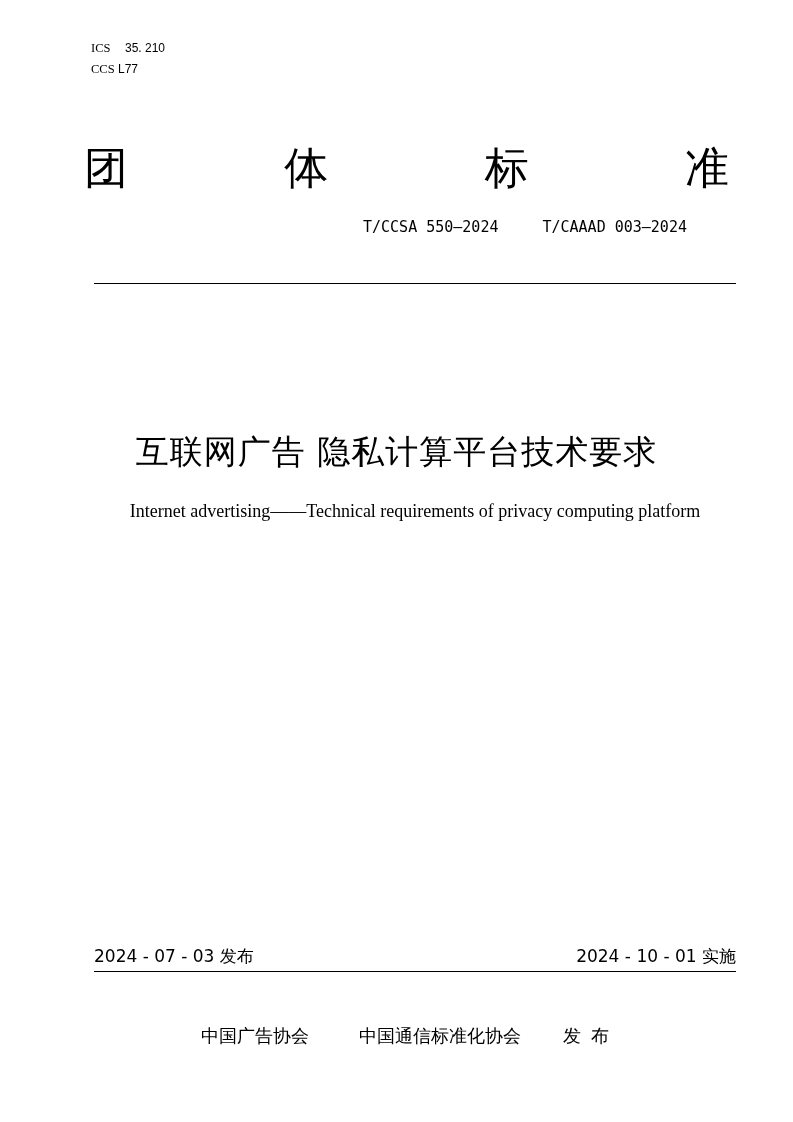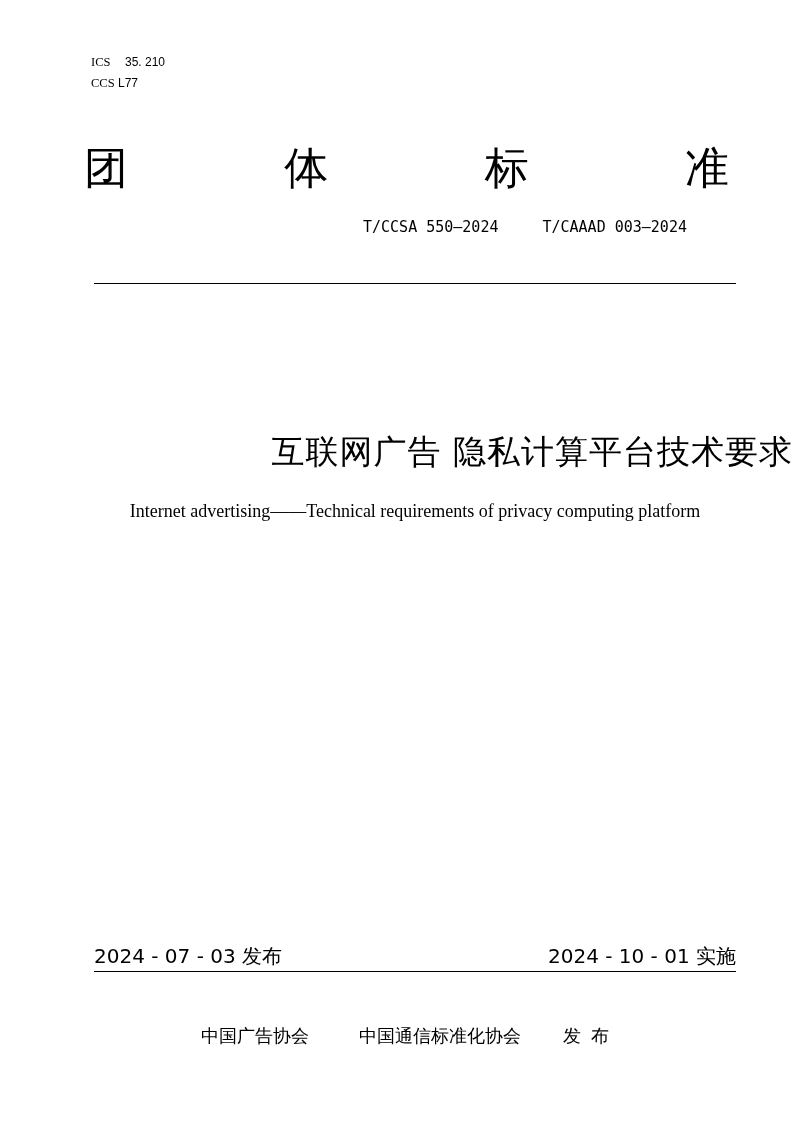--- a/index.html
+++ b/index.html
@@ -17,21 +17,20 @@
     }
     .abs { position: absolute; }
 
     
     .codes {
       left: 91px;
       top: 38px;
       font-family: "Liberation Serif", "DejaVu Serif", serif;
       font-size: 12.5px;
       line-height: 21px;
-      margin-top: 14px;
     }
     .code-row { display: flex; white-space: nowrap; }
     .code-key { display: inline-block; width: 34px; }
     .code-key.ccs { width: 27px; }
     .code-val { font-family: "Liberation Sans", "DejaVu Sans", sans-serif; font-size: 12px; }
 
     
     .group-std {
       left: 84px;
       top: 141px;
@@ -64,21 +63,21 @@
       border-top: 1.3px solid #000;
     }
     .rule-top { top: 283px; }
     .rule-bottom { top: 971px; }
 
     
     .title-cn {
       left: 0;
       width: 793px;
       top: 430px;
-      text-align: right;
+      text-align: center;
       font-family: "DejaVu Sans", sans-serif;
       font-size: 33px;
       line-height: 44px;
       letter-spacing: 1px;
       white-space: nowrap;
     }
 
     
     .title-en {
       left: 0;
@@ -92,21 +91,21 @@
     }
 
     
     .date-row {
       left: 94px;
       width: 642px;
       top: 945px;
       display: flex;
       justify-content: space-between;
       font-family: "DejaVu Sans", sans-serif;
-      font-size: 20px;
+      font-size: 17px;
       line-height: 22px;
       white-space: nowrap;
     }
 
     
     .publishers {
       left: 201px;
       top: 1024px;
       font-family: "DejaVu Sans", sans-serif;
       font-size: 18px;

